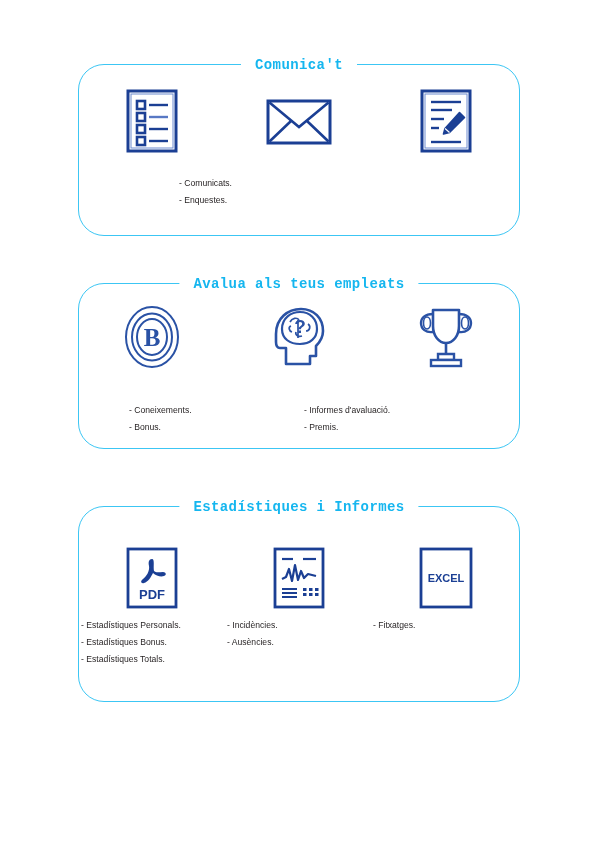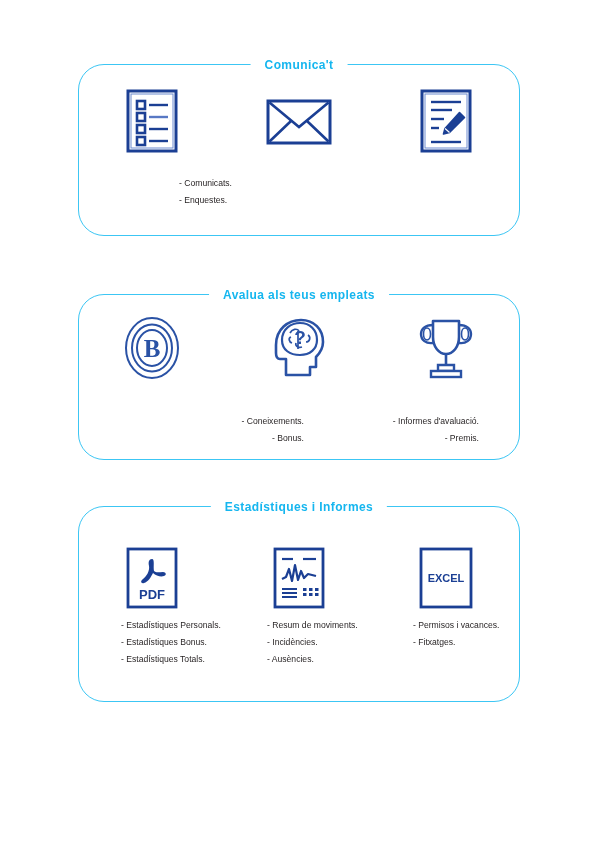--- a/index.html
+++ b/index.html
@@ -26,37 +26,38 @@
   .card {
     position: absolute;
     left: 78px;
     width: 442px;
     box-sizing: border-box;
     border: 1.4px solid #3cc6f4;
     border-radius: 26px;
     background: #ffffff;
   }
   .card-1 { top: 64px;  height: 172px; }
-  .card-2 { top: 294px; height: 166px; }
+  .card-2 { top: 283px; height: 166px; }
   .card-3 { top: 506px; height: 196px; }
 
   
   .card-title {
     position: absolute;
     top: -11px;
     left: 50%;
     transform: translateX(-50%);
     background: #ffffff;
     padding: 0 14px;
     color: #15b6ef;
-    font-size: 12px;
+    font-size: 14px;
     font-weight: bold;
     letter-spacing: 0.4px;
     white-space: nowrap;
     line-height: 22px;
+    font-family: Liberation Mono, monospace;
   }
 
   
   .icons {
     position: absolute;
     left: 0;
     right: 0;
     display: flex;
   }
   .icons-1 { top: 24px; }
@@ -76,22 +77,22 @@
     position: absolute;
     left: 0;
     right: 0;
     display: flex;
   }
   .lists-1 { top: 110px; padding-left: 100px; }
   .lists-2 { top: 118px; padding-left: 50px; }
   .lists-3 { top: 110px; padding-left: 0px; }
 
   .lists-1 .col { width: 158px; }
-  .lists-2 .col { width: 175px; text-align: right; }
-  .lists-3 .col { width: 147px; margin-left: 40px; }
+  .lists-2 .col { width: 175px; }
+  .lists-3 .col { width: 147px; }
   .lists-3 .col:first-child { padding-left: 2px; }
 
   .bullet-row {
     display: flex;
     font-size: 8.6px;
     color: #231f20;
     line-height: 17px;
     white-space: nowrap;
   }
   .bullet-text { flex: 1 1 auto; }
@@ -304,33 +305,27 @@
         </div>
         <div class="bullet-row">
           <span class="bullet-text">-   Estadístiques Bonus.</span>
         </div>
         <div class="bullet-row">
           <span class="bullet-text">-   Estadístiques Totals.</span>
         </div>
       </div>
       <div class="col">
         <div class="bullet-row">
-          <span class="bullet-text">-   Resum de moviments.</span>
-        </div>
-        <div class="bullet-row">
           <span class="bullet-text">-   Incidències.</span>
         </div>
         <div class="bullet-row">
           <span class="bullet-text">-   Ausències.</span>
         </div>
       </div>
       <div class="col">
         <div class="bullet-row">
-          <span class="bullet-text">-   Permisos i vacances.</span>
-        </div>
-        <div class="bullet-row">
           <span class="bullet-text">-   Fitxatges.</span>
         </div>
       </div>
     </div>
   </div>
 
 </div>
 
 </body></html>

